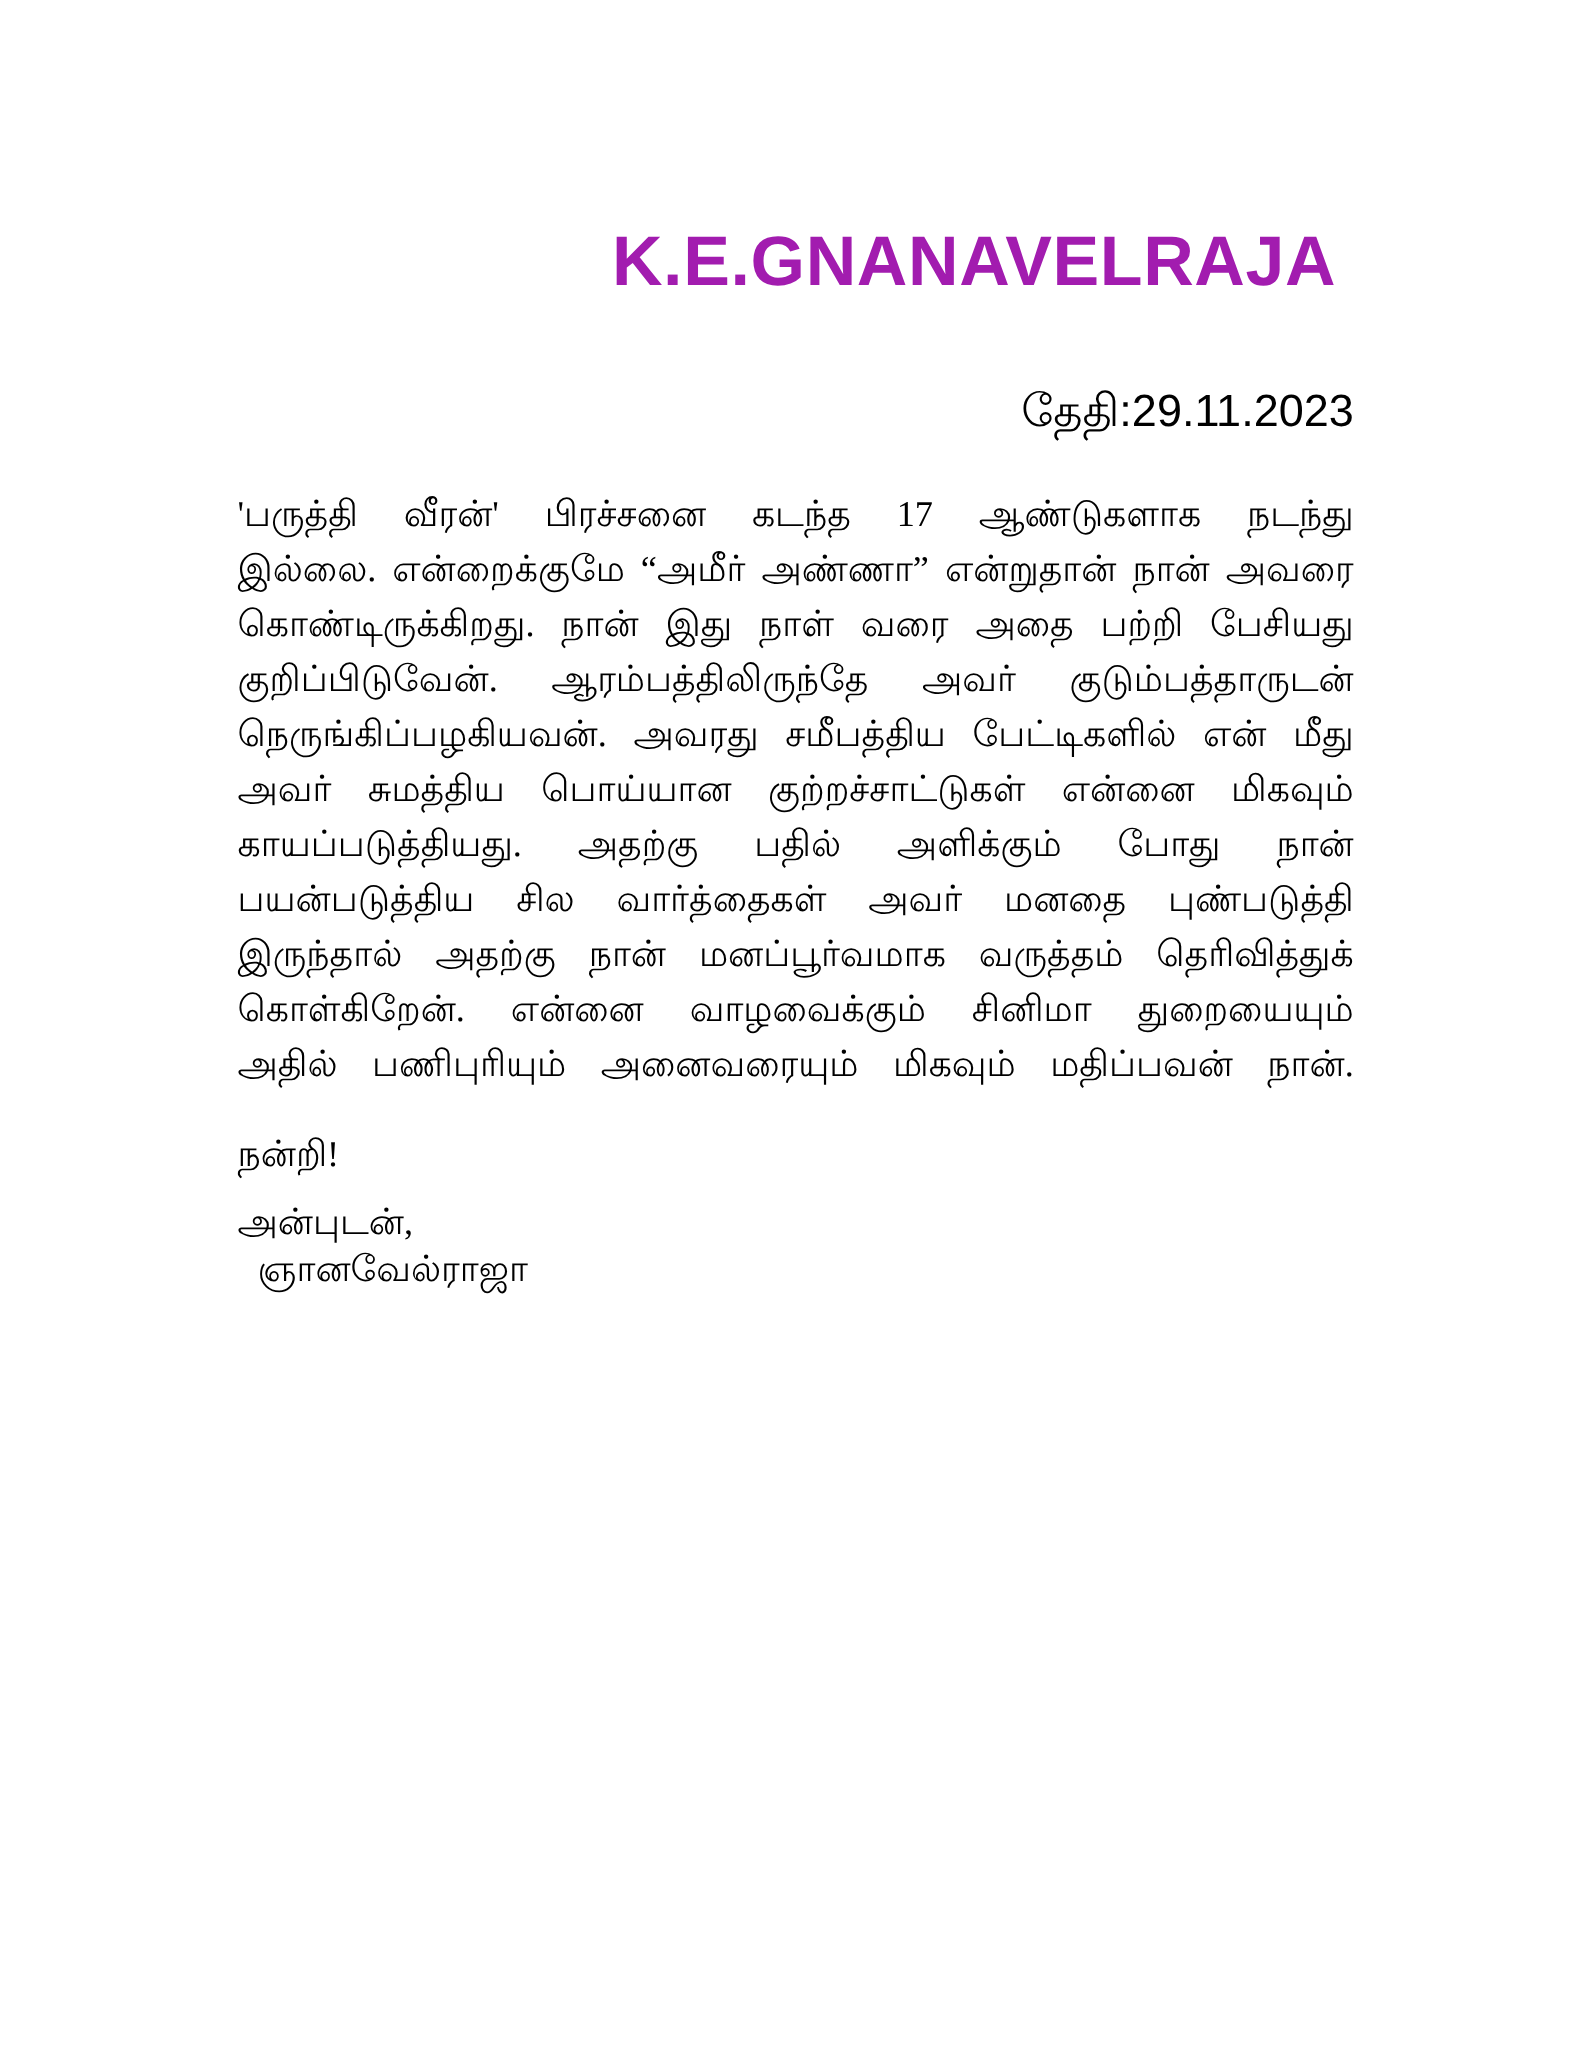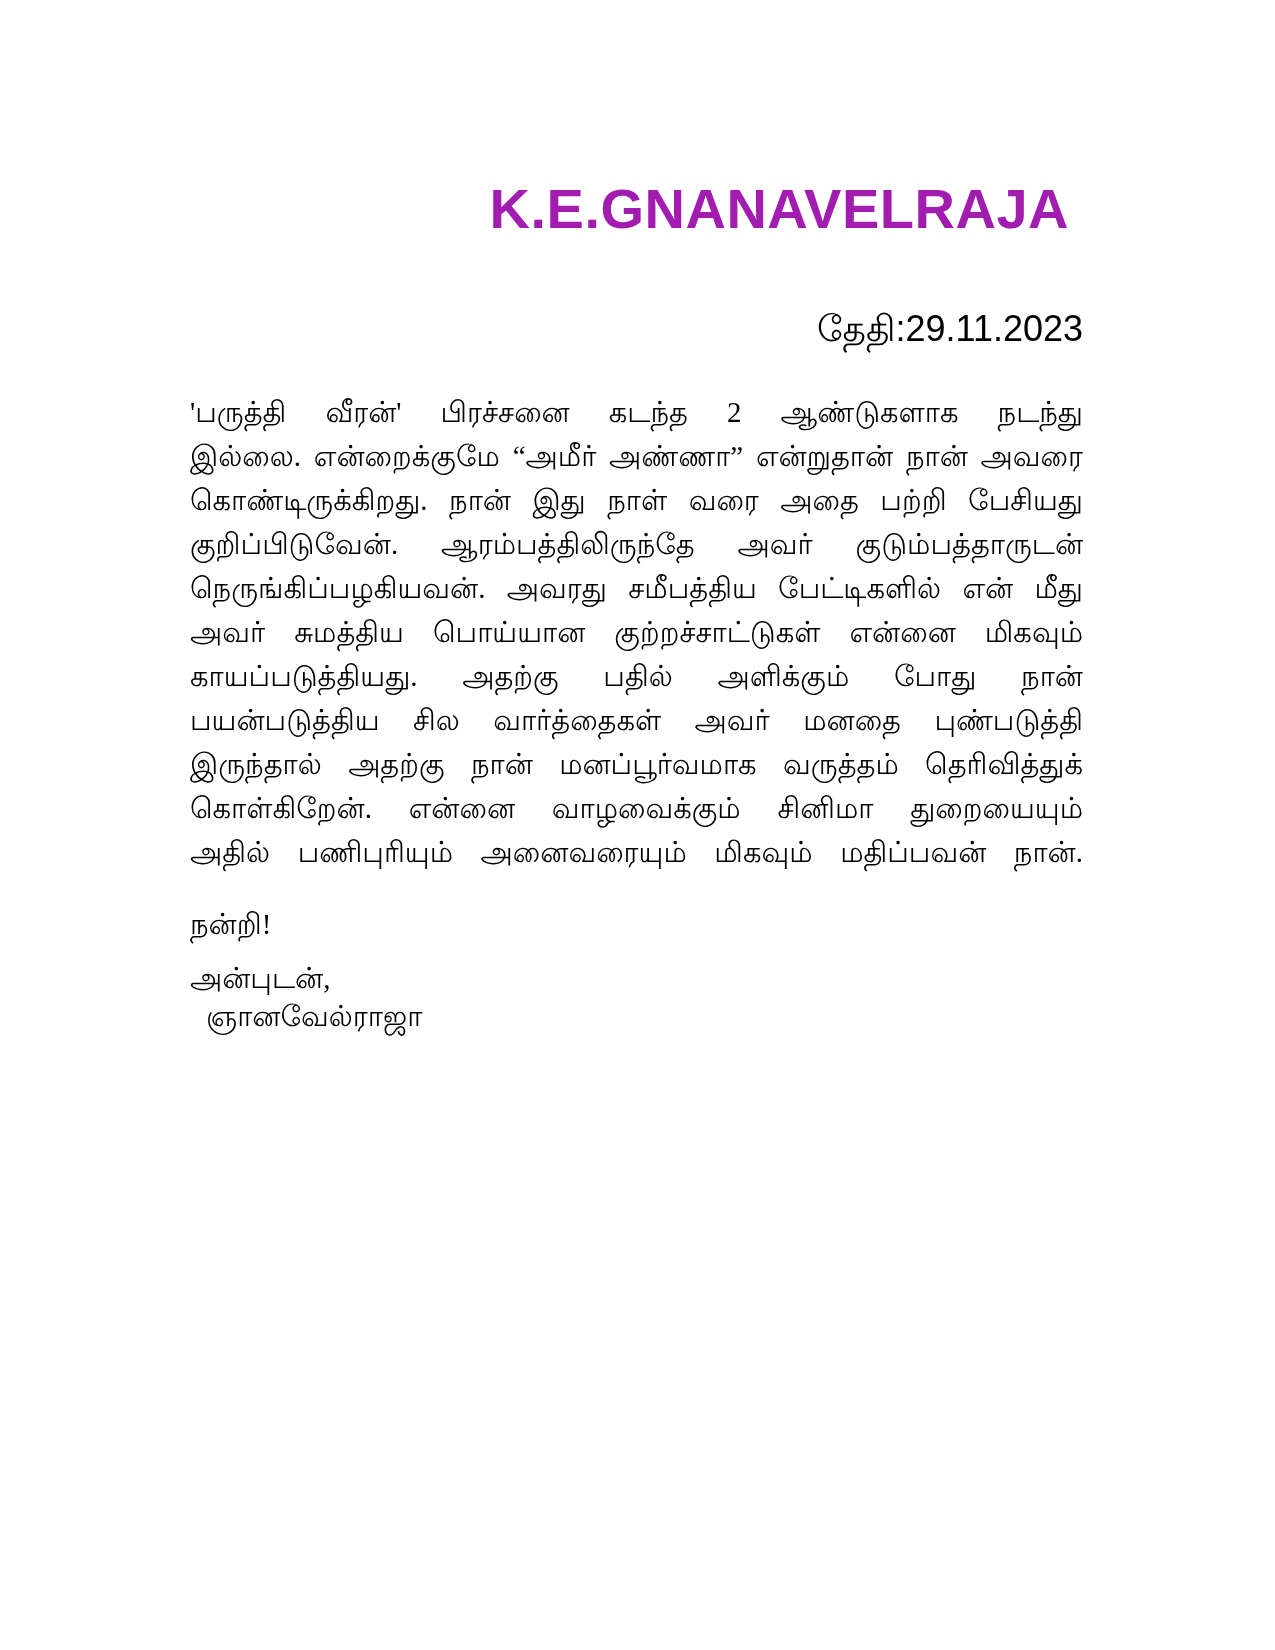--- a/index.html
+++ b/index.html
@@ -70,21 +70,21 @@
 </head>
 <body>
 
 <div class="page">
 
   <div class="letterhead" style="color: #a21caf;">K.E.GNANAVELRAJA</div>
 
   <div class="dateline">தேதி:29.11.2023</div>
 
   <div class="body-block">
-    <div class="jline">'பருத்தி வீரன்' பிரச்சனை கடந்த 2 ஆண்டுகளாக நடந்து</div>
+    <div class="jline">'பருத்தி வீரன்' பிரச்சனை கடந்த 17 ஆண்டுகளாக நடந்து</div>
     <div class="jline">இல்லை. என்றைக்குமே “அமீர் அண்ணா” என்றுதான் நான் அவரை</div>
     <div class="jline">கொண்டிருக்கிறது. நான் இது நாள் வரை அதை பற்றி பேசியது</div>
     <div class="jline">குறிப்பிடுவேன். ஆரம்பத்திலிருந்தே அவர் குடும்பத்தாருடன்</div>
     <div class="jline">நெருங்கிப்பழகியவன். அவரது சமீபத்திய பேட்டிகளில் என் மீது</div>
     <div class="jline">அவர் சுமத்திய பொய்யான குற்றச்சாட்டுகள் என்னை மிகவும்</div>
     <div class="jline">காயப்படுத்தியது. அதற்கு பதில் அளிக்கும் போது நான்</div>
     <div class="jline">பயன்படுத்திய சில வார்த்தைகள் அவர் மனதை புண்படுத்தி</div>
     <div class="jline">இருந்தால் அதற்கு நான் மனப்பூர்வமாக வருத்தம் தெரிவித்துக்</div>
     <div class="jline">கொள்கிறேன். என்னை வாழவைக்கும் சினிமா துறையையும்</div>
     <div class="jline">அதில் பணிபுரியும் அனைவரையும் மிகவும் மதிப்பவன் நான்.</div>

